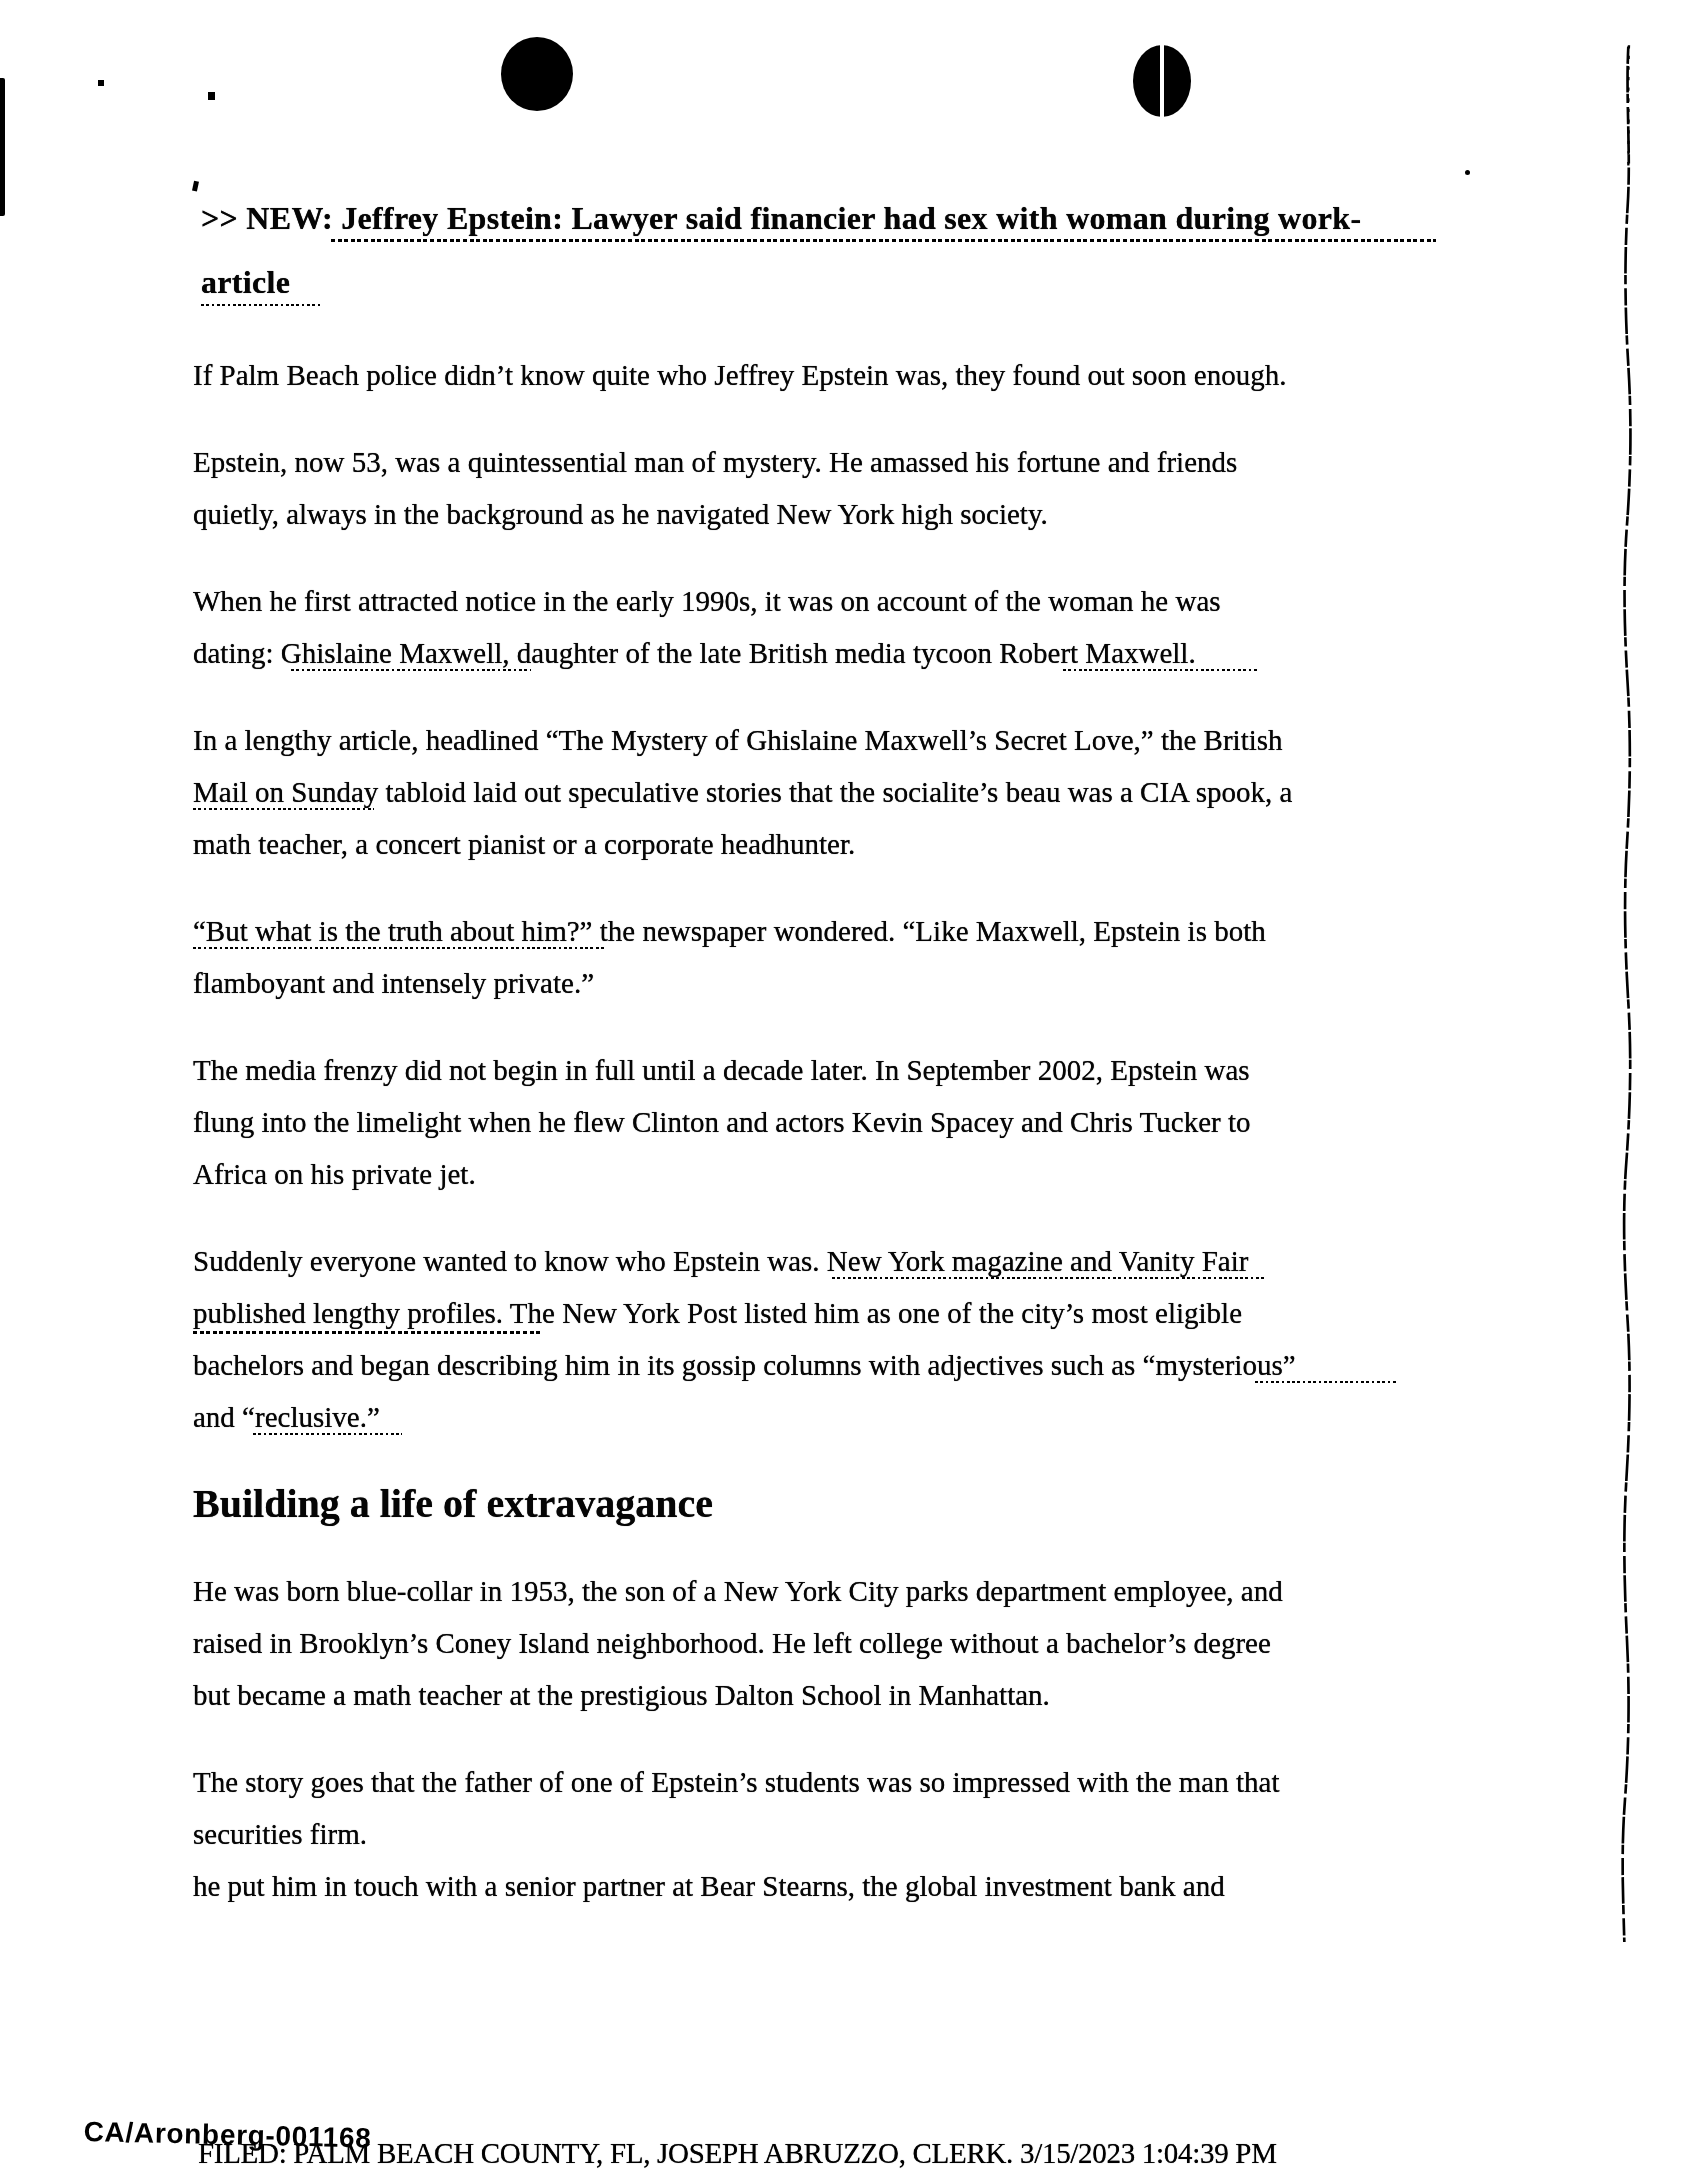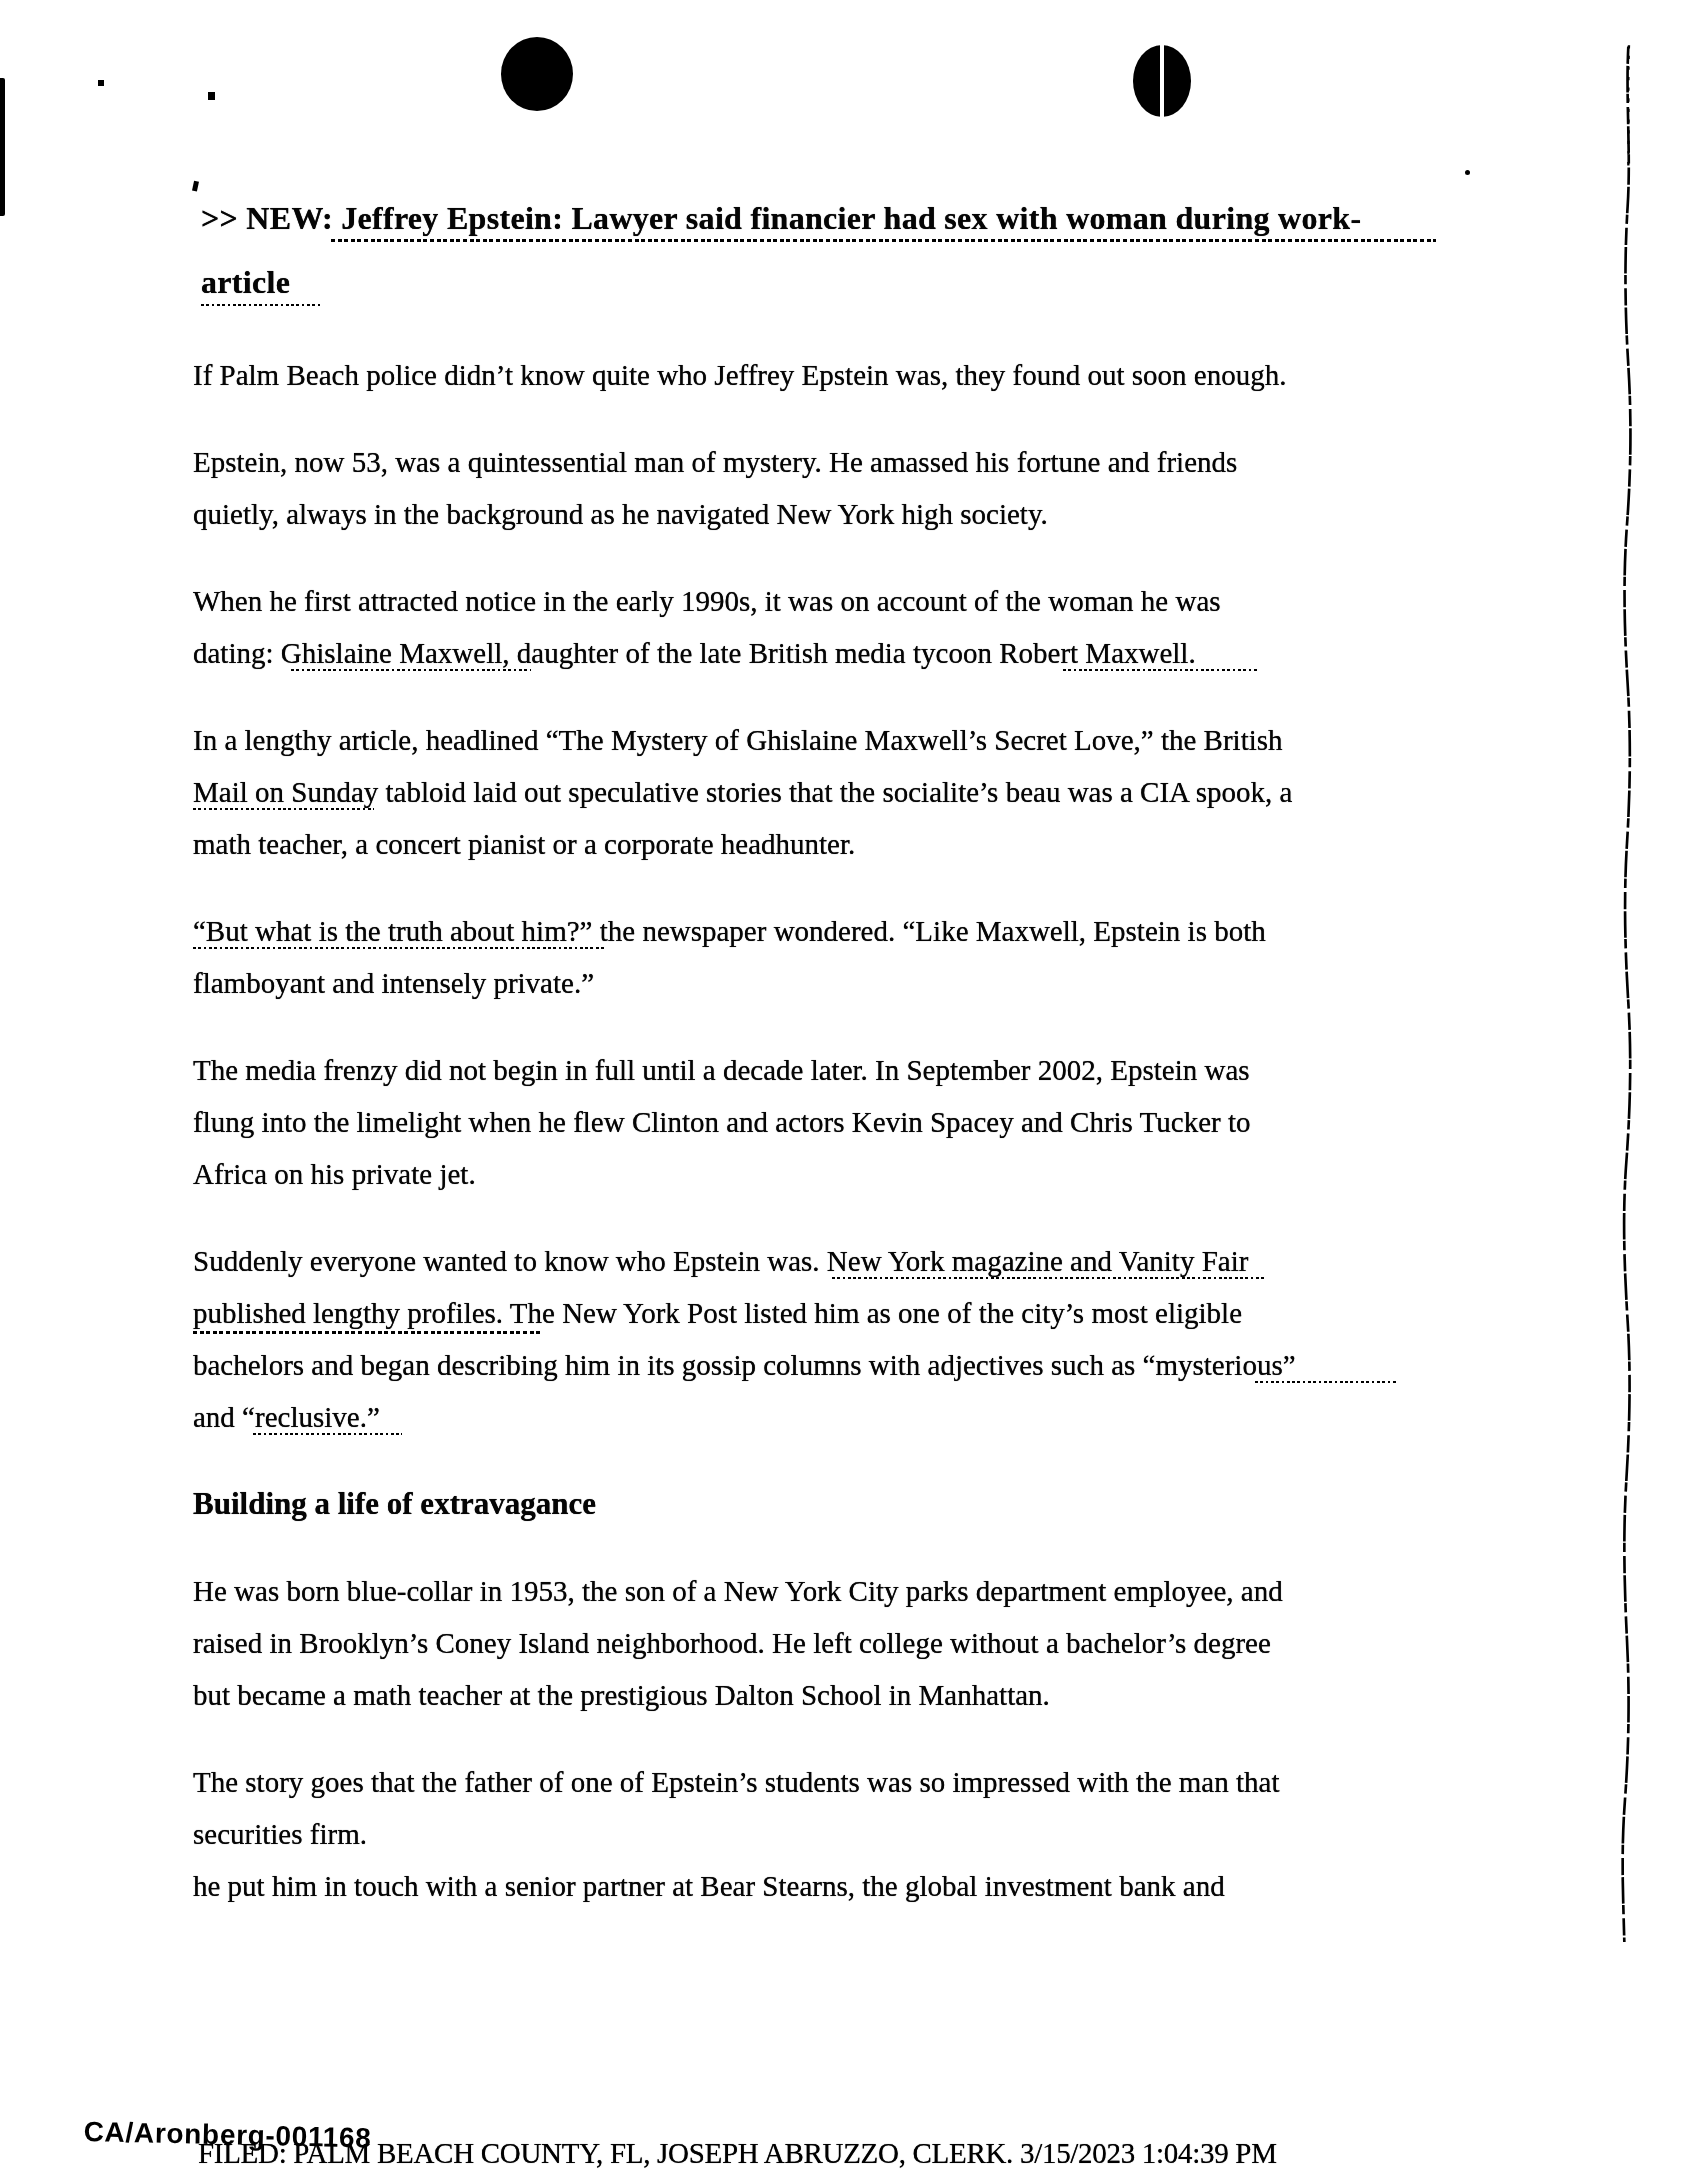--- a/index.html
+++ b/index.html
@@ -17,21 +17,21 @@
   }
   .hline{
     position:relative;white-space:nowrap;height:64px;line-height:64px;
     font-weight:bold;font-size:32px;letter-spacing:0.3px;
   }
   .bline{position:relative;white-space:nowrap;height:52px;line-height:52px;font-family:Liberation Serif, serif;}
   .para{margin:0 0 35px 0;padding:0;}
   .headline{margin:0 0 35px 8px;}
   .subhead{
     position:relative;white-space:nowrap;height:52px;line-height:52px;
-    font-weight:bold;font-size:31px;margin:0 0 35px 0;
+    font-weight:bold;font-size:40px;margin:0 0 35px 0;
   }
   
   .ul{
     position:absolute;height:2.7px;
     background-image:repeating-linear-gradient(90deg,#000 0 4px,transparent 4px 6.6px);
   }
   .ul2{
     position:absolute;height:2px;
     background-image:repeating-linear-gradient(90deg,#000 0 2.7px,transparent 2.7px 5.3px);
   }

